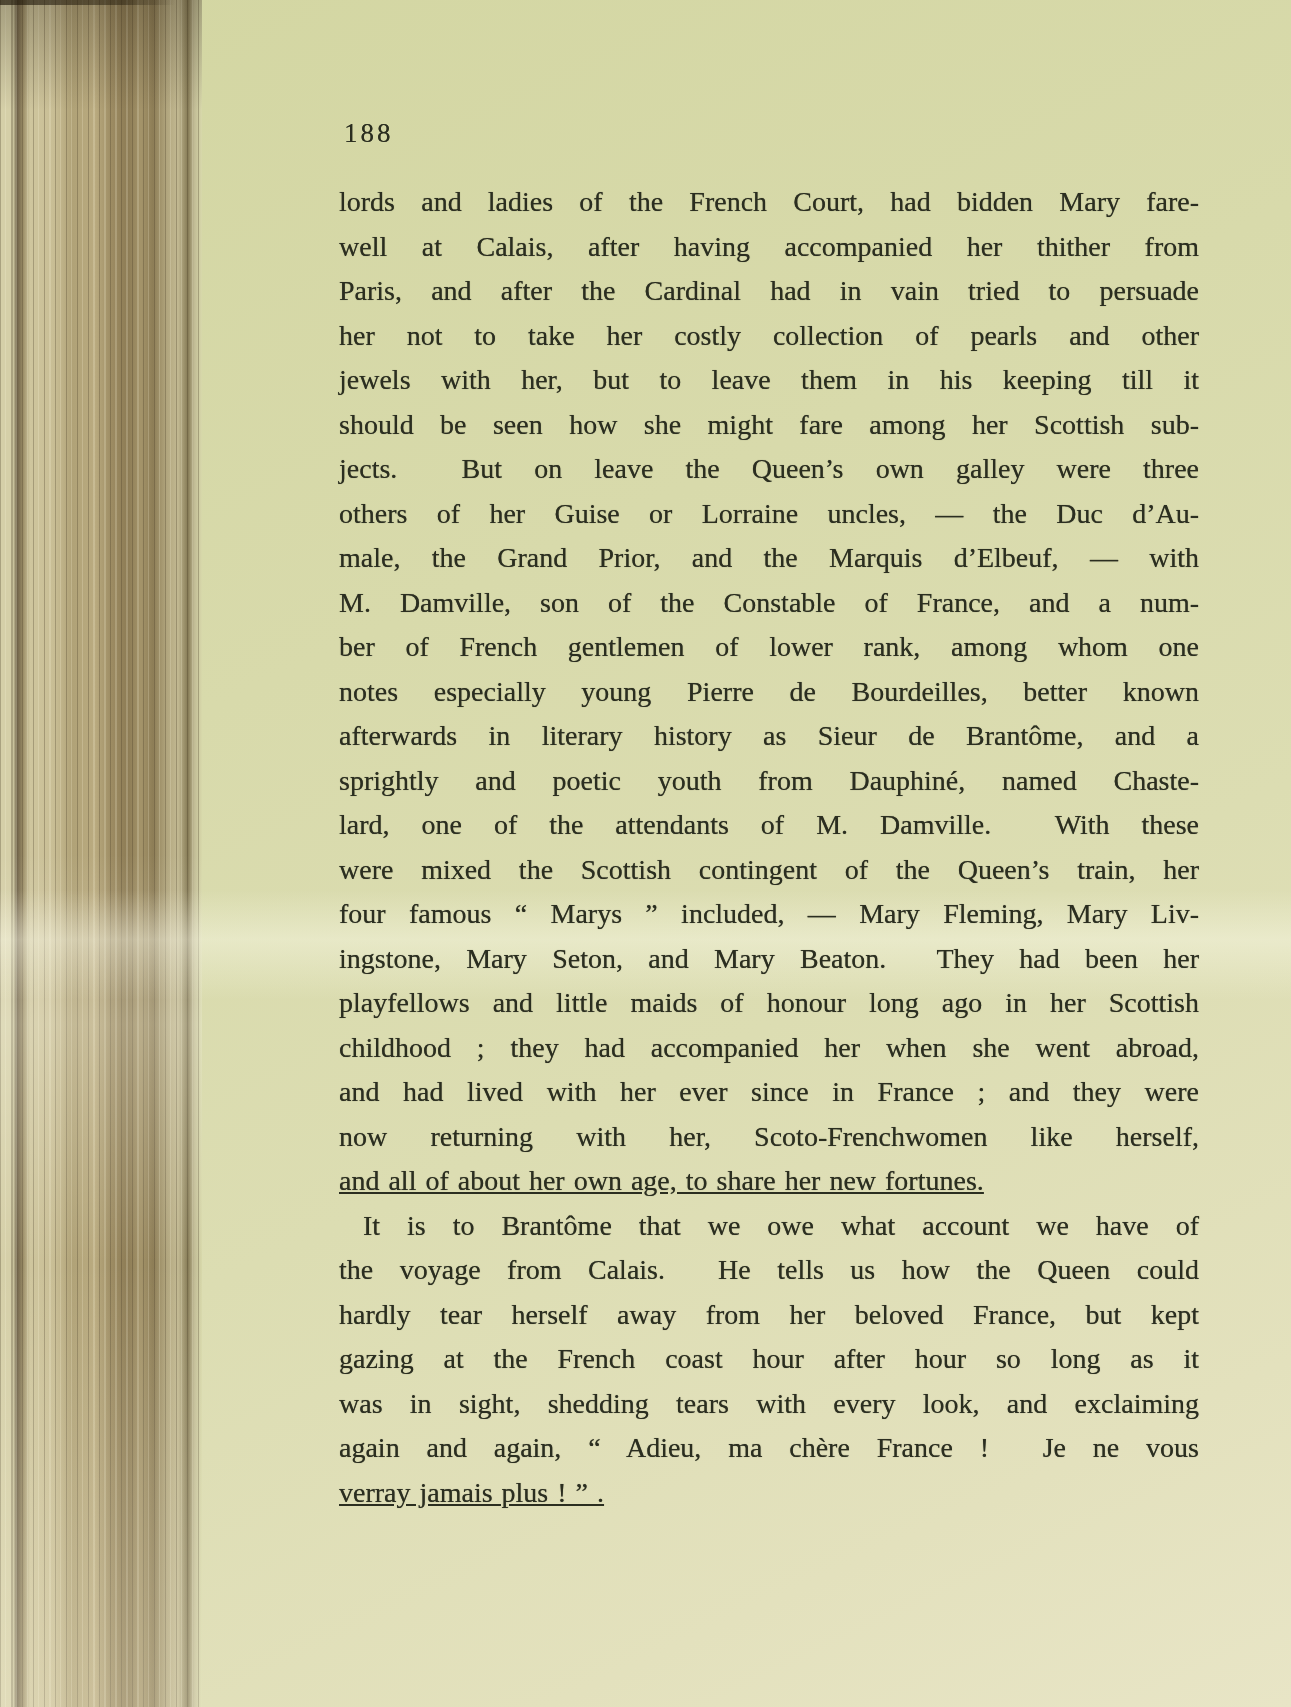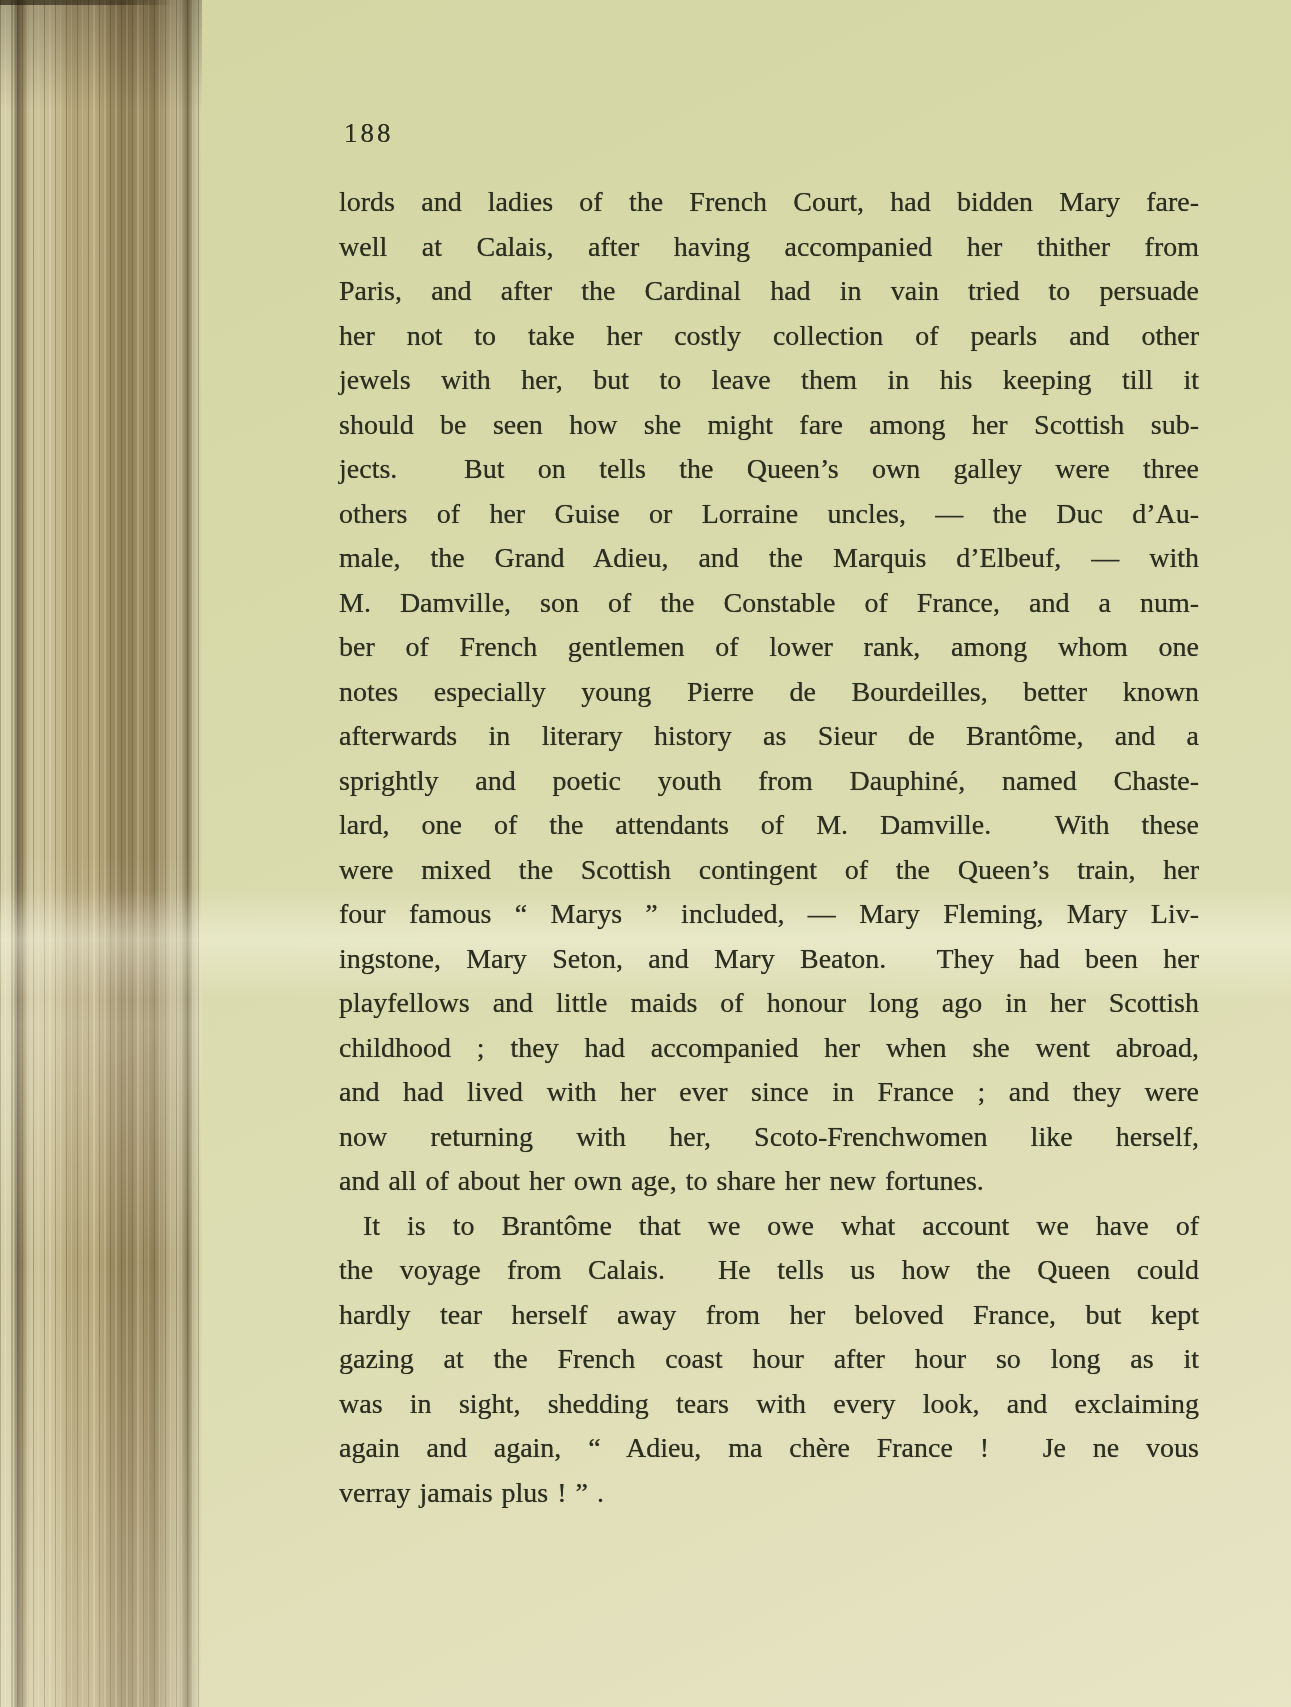--- a/index.html
+++ b/index.html
@@ -72,20 +72,21 @@
     margin-left:13px;
   }
   .line{
     text-align:justify;
     text-align-last:justify;
     white-space:pre-wrap;
     min-height:44.5px;
   }
   .line.para-end{
     text-align-last:left;
+    text-decoration:underline;
   }
   .line.indent{
     text-indent:24px;
   }
 </style>
 </head>
 <body>
 
 <div id="page-root">
 
@@ -97,23 +98,23 @@
     <span id="page-number">188</span>
   </div>
 
   <div id="text-block">
     <div class="line">lords and ladies of the French Court, had bidden Mary fare-</div>
     <div class="line">well at Calais, after having accompanied her thither from</div>
     <div class="line">Paris, and after the Cardinal had in vain tried to persuade</div>
     <div class="line">her not to take her costly collection of pearls and other</div>
     <div class="line">jewels with her, but to leave them in his keeping till it</div>
     <div class="line">should be seen how she might fare among her Scottish sub-</div>
-    <div class="line">jects.  But on tells the Queen’s own galley were three</div>
+    <div class="line">jects.  But on leave the Queen’s own galley were three</div>
     <div class="line">others of her Guise or Lorraine uncles, — the Duc d’Au-</div>
-    <div class="line">male, the Grand Adieu, and the Marquis d’Elbeuf, — with</div>
+    <div class="line">male, the Grand Prior, and the Marquis d’Elbeuf, — with</div>
     <div class="line">M. Damville, son of the Constable of France, and a num-</div>
     <div class="line">ber of French gentlemen of lower rank, among whom one</div>
     <div class="line">notes especially young Pierre de Bourdeilles, better known</div>
     <div class="line">afterwards in literary history as Sieur de Brantôme, and a</div>
     <div class="line">sprightly and poetic youth from Dauphiné, named Chaste-</div>
     <div class="line">lard, one of the attendants of M. Damville.  With these</div>
     <div class="line">were mixed the Scottish contingent of the Queen’s train, her</div>
     <div class="line">four famous “ Marys ” included, — Mary Fleming, Mary Liv-</div>
     <div class="line">ingstone, Mary Seton, and Mary Beaton.  They had been her</div>
     <div class="line">playfellows and little maids of honour long ago in her Scottish</div>

